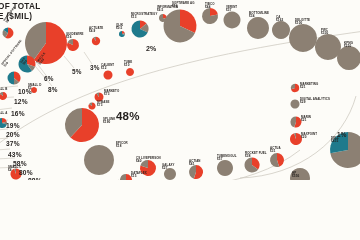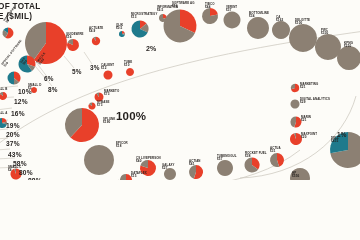--- a/index.html
+++ b/index.html
@@ -229,21 +229,21 @@
       <div class="axis-lab" style="left: 13px; top: 160px;">58%</div>
       <div class="axis-lab" style="left: 19px; top: 169px;">80%</div>
       <div class="axis-lab" style="left: 28px; top: 177px;">88%</div>
     </div>
   <div id="pct-holder">
       <div class="pct-big" style="left: 48px; top: 86px; font-size: 6.4px;">8%</div>
       <div class="pct-big" style="left: 44px; top: 75px; font-size: 6.4px;">6%</div>
       <div class="pct-big" style="left: 72px; top: 68px; font-size: 6.4px;">5%</div>
       <div class="pct-big" style="left: 90px; top: 64px; font-size: 6.4px;">3%</div>
       <div class="pct-big" style="left: 146px; top: 45px; font-size: 7px;">2%</div>
-      <div class="pct-big" style="left: 116px; top: 110px; font-size: 11.5px;">100%</div>
+      <div class="pct-big" style="left: 116px; top: 110px; font-size: 11.5px;">48%</div>
       <div class="pct-big" style="left: 337px; top: 131px; font-size: 6.4px;">1%</div>
     </div>
   <div id="nodelab-holder">
       <div class="node-lab" style="left: 3px; top: 20px; transform: rotate(-52deg);"><span>HARDWARE</span><span class="val">$9</span></div>
       <div class="node-lab" style="left: 1px; top: 64px; transform: rotate(-52deg);"><span>SPECIAL SOFTWARE</span><span class="val">$19</span></div>
       <div class="node-lab" style="left: 36px; top: 62px; transform: rotate(-52deg);"><span>ORACLE</span><span class="val">$343</span></div>
       <div class="node-lab" style="left: 20px; top: 62px; transform: rotate(-52deg);"><span>SAP</span><span class="val">$84</span></div>
       <div class="node-lab" style="left: 66px; top: 33px;"><span>GUIDEWIRE</span><span class="val">$16</span></div>
       <div class="node-lab" style="left: 89px; top: 27px;"><span>ACTUATE</span><span class="val">$4.9</span></div>
       <div class="node-lab" style="left: 116px; top: 24px;"><span>QLIK</span><span class="val">$0.5</span></div>

